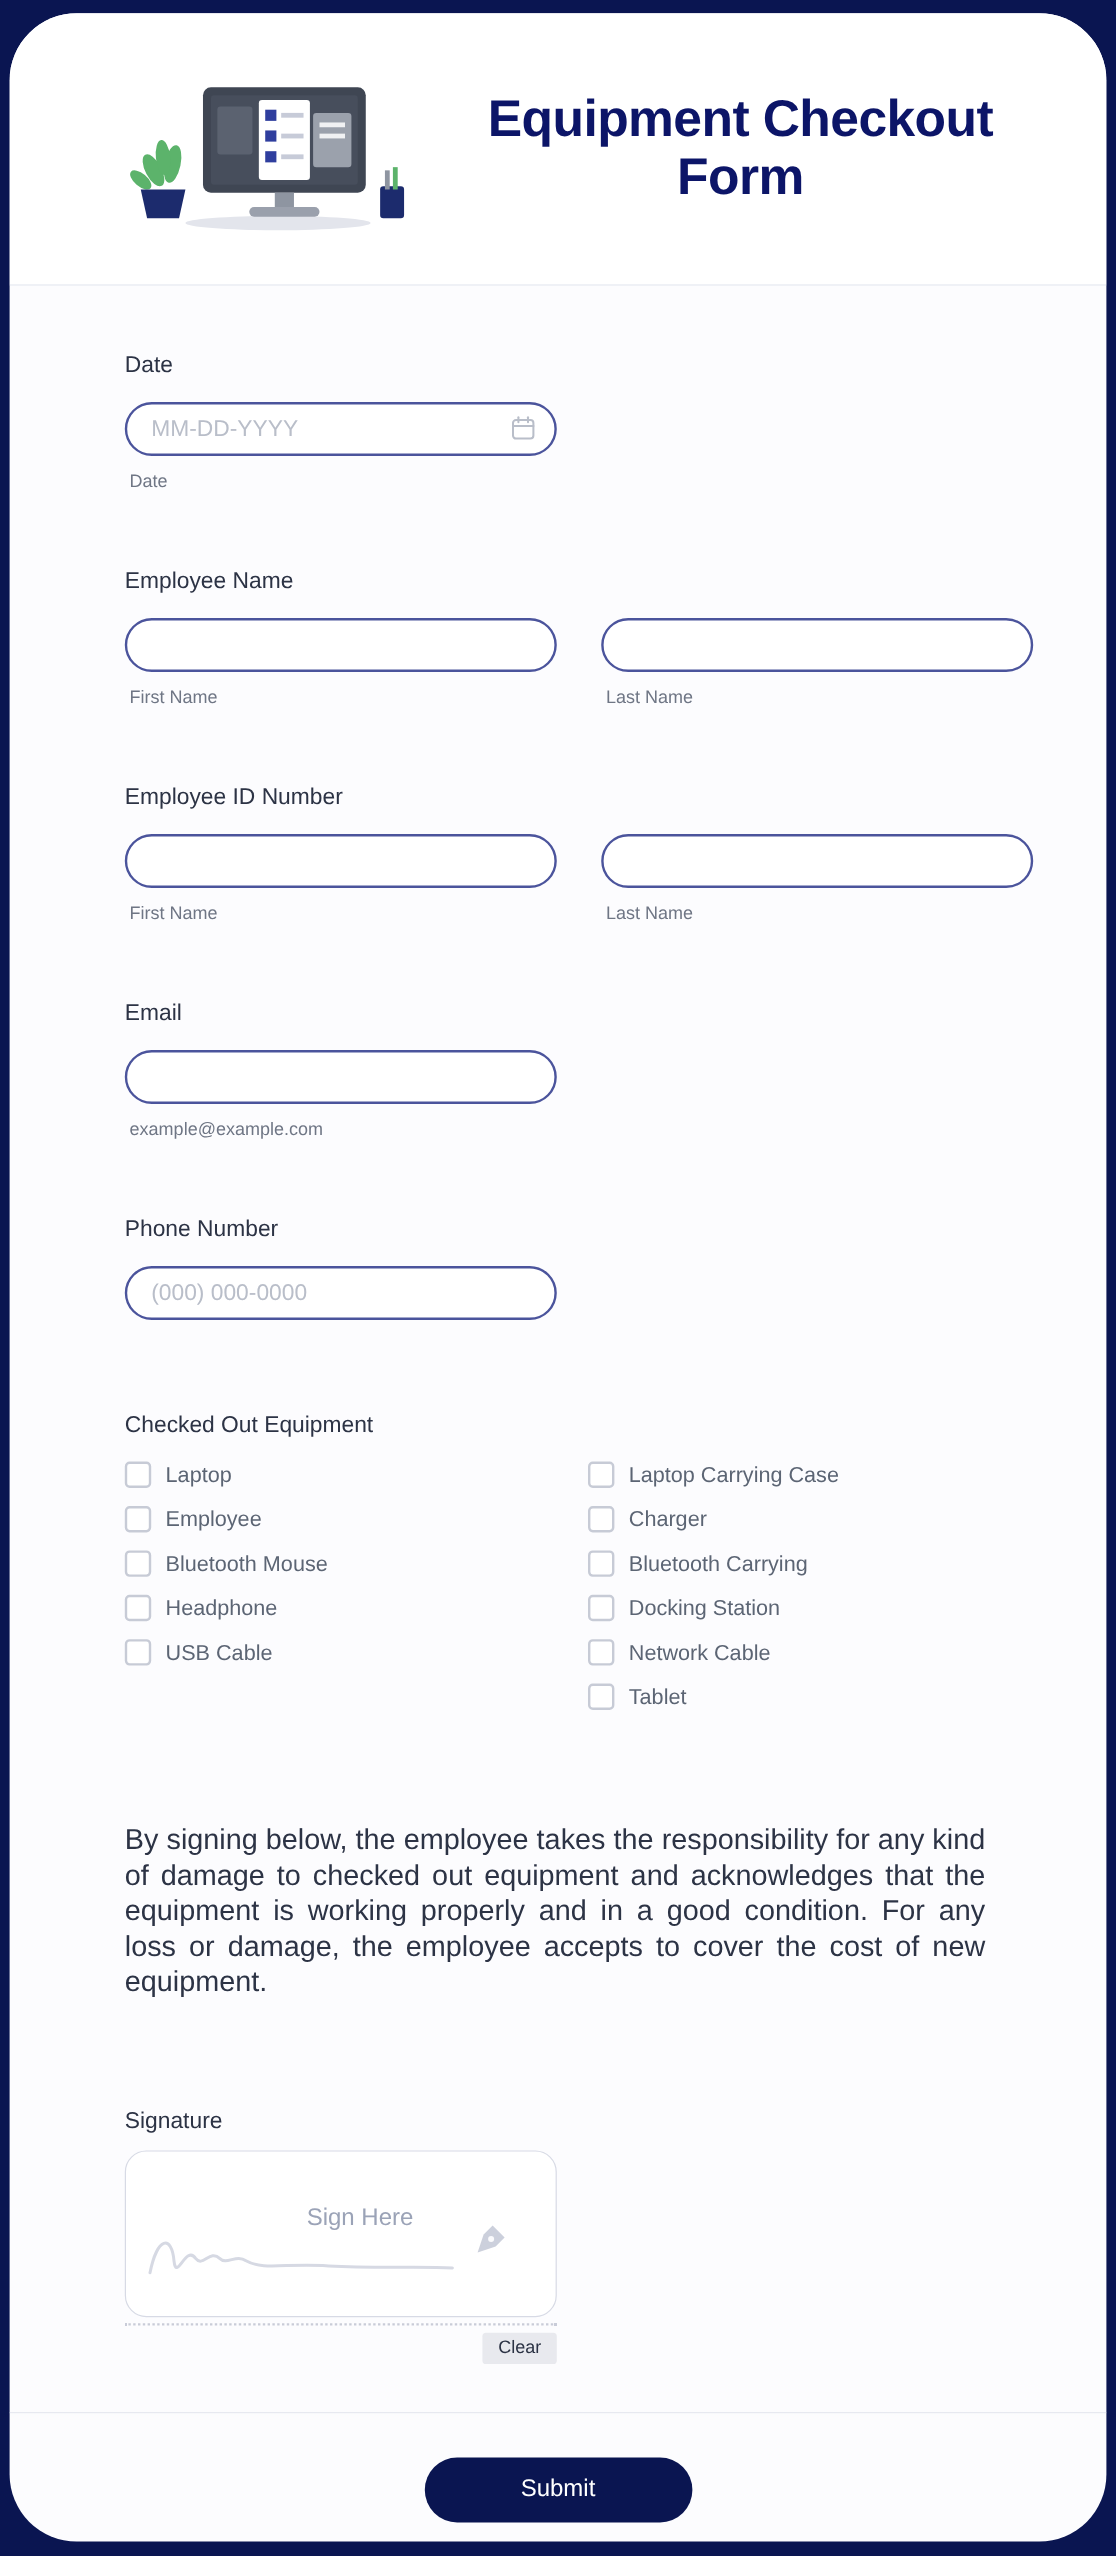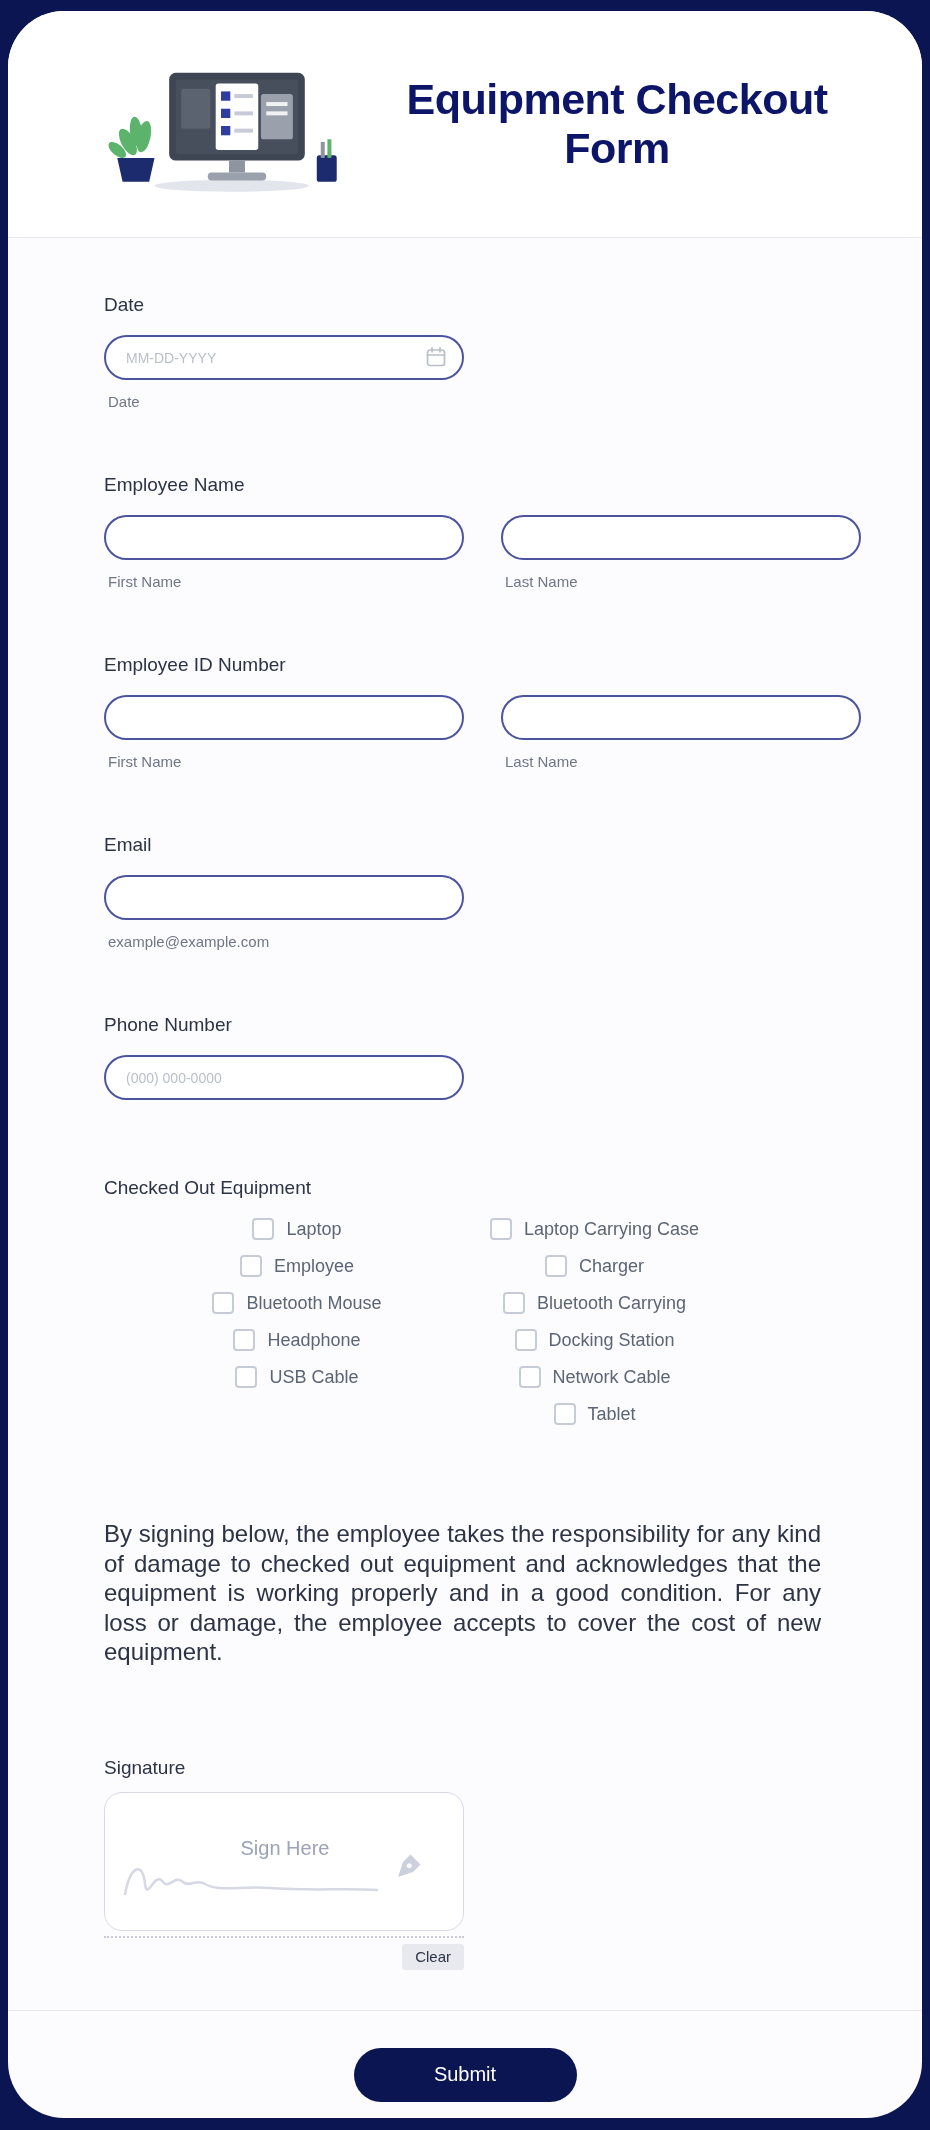--- a/index.html
+++ b/index.html
@@ -56,41 +56,41 @@
     padding-left: 4px;
   }
   .pill-input {
     display: block;
     width: 360px;
     height: 45px;
     border: 2px solid #4b549c;
     border-radius: 24px;
     background: #fff;
     padding: 0 44px 0 20px;
-    font-size: 14px;
+    font-size: 19px;
     color: #2c3345;
     font-family: "Liberation Sans", "DejaVu Sans", sans-serif;
     outline: none;
   }
   .pill-input::placeholder { color: #b9bec9; }
   .input-wrap { position: relative; width: 360px; margin-top: 18px; }
   .cal-icon {
     position: absolute; right: 16px; top: 10px; width: 24px; height: 24px;
     cursor: pointer;
   }
   .two-col { display: flex; gap: 37px; margin-top: 18px; }
   .col { width: 360px; }
   .q { margin-top: 62px; }
   .q-first { margin-top: 55px; }
   .q-equip { margin-top: 76px; }
   
   .cb-grid { display: flex; margin-top: 18px; }
   .cb-col { display: flex; flex-direction: column; gap: 15px; }
   .cb-col-left { width: 386px; }
-  .cb-item { display: flex; align-items: center; cursor: pointer; justify-content: center; }
+  .cb-item { display: flex; align-items: center; cursor: pointer; }
   .cb-box {
     width: 22px; height: 22px;
     border: 2px solid #c7cbd6;
     border-radius: 4px;
     background: #fff;
     flex-shrink: 0;
   }
   .cb-text { font-size: 18px; color: #5c6574; margin-left: 12px; line-height: 22px; }
   
   .agreement {
@@ -108,21 +108,21 @@
     margin-top: 12px;
     width: 360px;
     height: 139px;
     border: 1px solid #d7dae5;
     border-radius: 18px;
     background: #fff;
     cursor: crosshair;
     overflow: hidden;
   }
   .sign-here {
-    position: absolute; top: 44px; left: 1px; width: 100%;
+    position: absolute; top: 44px; left: 16px; width: 100%;
     text-align: center;
     font-size: 20px; color: #9ba3b7;
   }
   .squiggle { position: absolute; left: 14px; bottom: 22px; width: 296px; height: 58px; }
   .pen-icon { position: absolute; right: 40px; bottom: 48px; width: 30px; height: 30px; }
   .sig-dotted { width: 360px; border-top: 2px dotted #c9ccd8; margin-top: 5px; }
   .clear-row { width: 360px; display: flex; justify-content: flex-end; margin-top: 6px; }
   .clear-btn {
     border: none;
     background: #e8e9ee;

